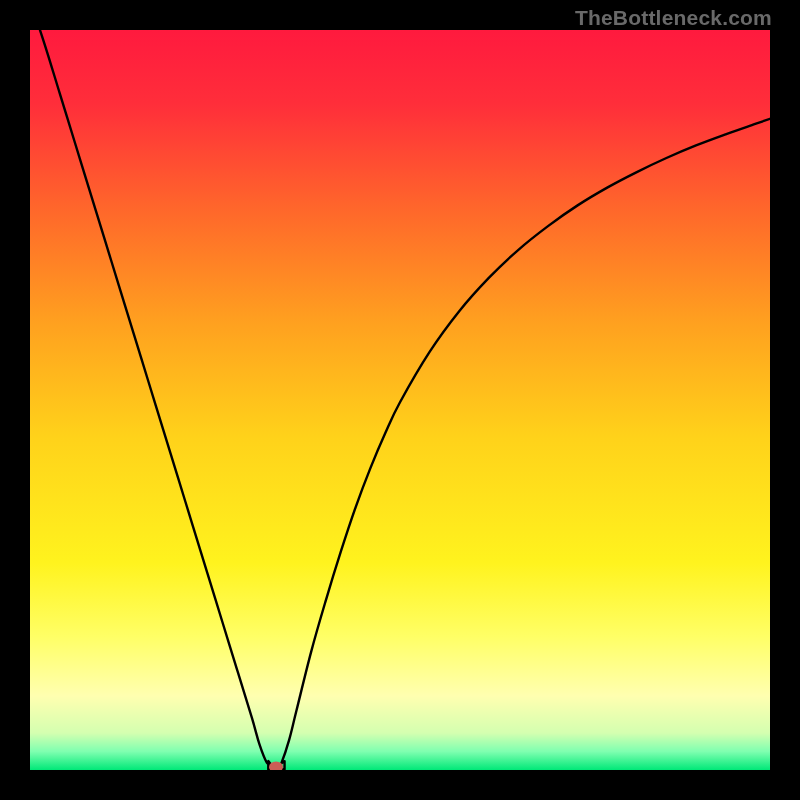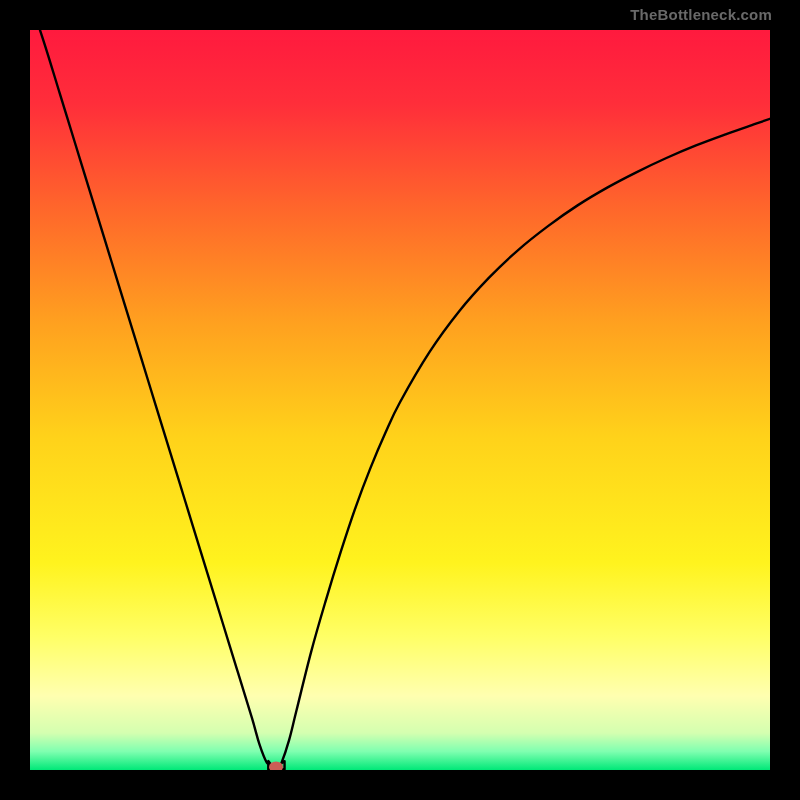--- a/index.html
+++ b/index.html
@@ -28,21 +28,21 @@
   }
   .gradient {
     position: absolute;
     inset: 0;
   }
   .watermark {
     position: absolute;
     top: 6px;
     right: 28px;
     font-family: Arial, Helvetica, sans-serif;
-    font-size: 15px;
+    font-size: 21px;
     font-weight: 600;
     color: #696969;
     letter-spacing: 0.2px;
   }
   .curve {
     position: absolute;
     inset: 0;
   }
   .marker {
     position: absolute;

